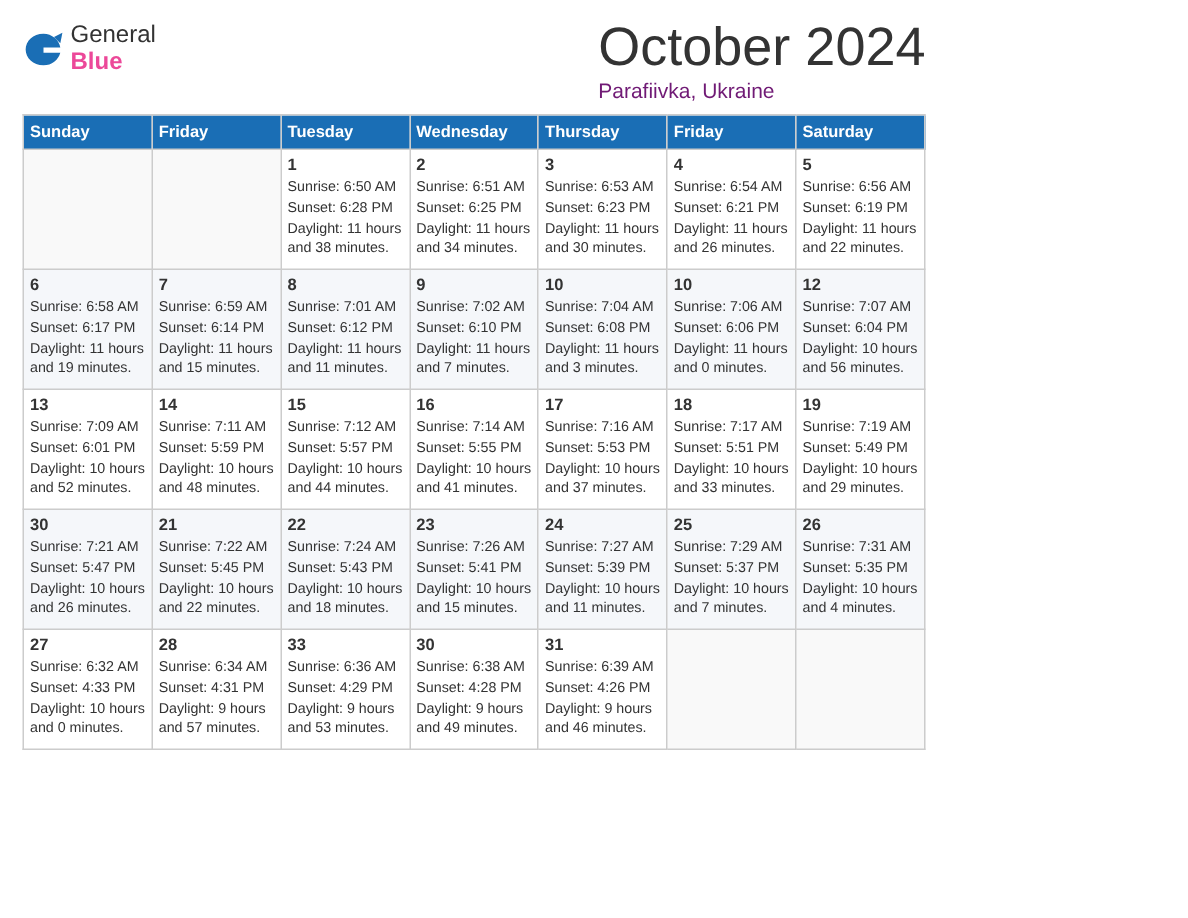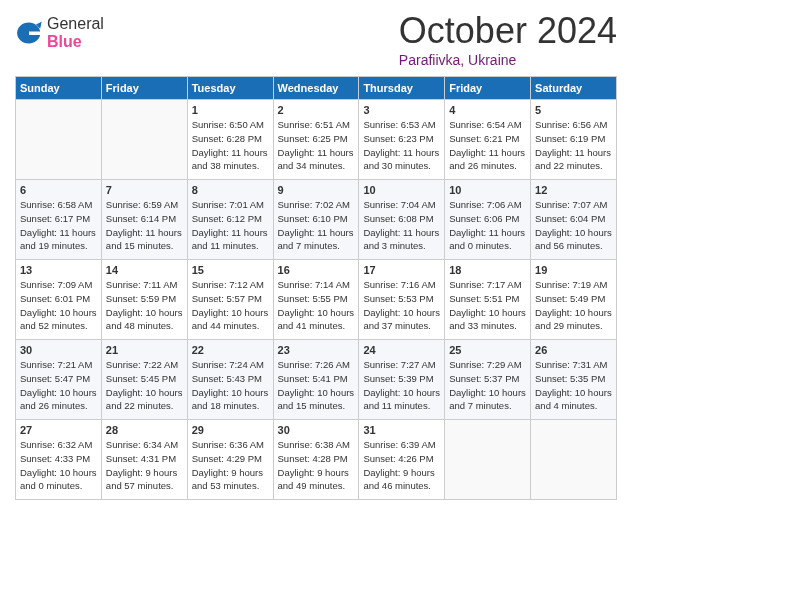--- a/index.html
+++ b/index.html
@@ -249,21 +249,21 @@
         <tr>
           <td>
             <span class="day-number">27</span>
             <div class="day-detail">Sunrise: 6:32 AM<br>Sunset: 4:33 PM<br>Daylight: 10 hours and 0 minutes.</div>
           </td>
           <td>
             <span class="day-number">28</span>
             <div class="day-detail">Sunrise: 6:34 AM<br>Sunset: 4:31 PM<br>Daylight: 9 hours and 57 minutes.</div>
           </td>
           <td>
-            <span class="day-number">29</span>
+            <span class="day-number">33</span>
             <div class="day-detail">Sunrise: 6:36 AM<br>Sunset: 4:29 PM<br>Daylight: 9 hours and 53 minutes.</div>
           </td>
           <td>
             <span class="day-number">30</span>
             <div class="day-detail">Sunrise: 6:38 AM<br>Sunset: 4:28 PM<br>Daylight: 9 hours and 49 minutes.</div>
           </td>
           <td>
             <span class="day-number">31</span>
             <div class="day-detail">Sunrise: 6:39 AM<br>Sunset: 4:26 PM<br>Daylight: 9 hours and 46 minutes.</div>
           </td>

